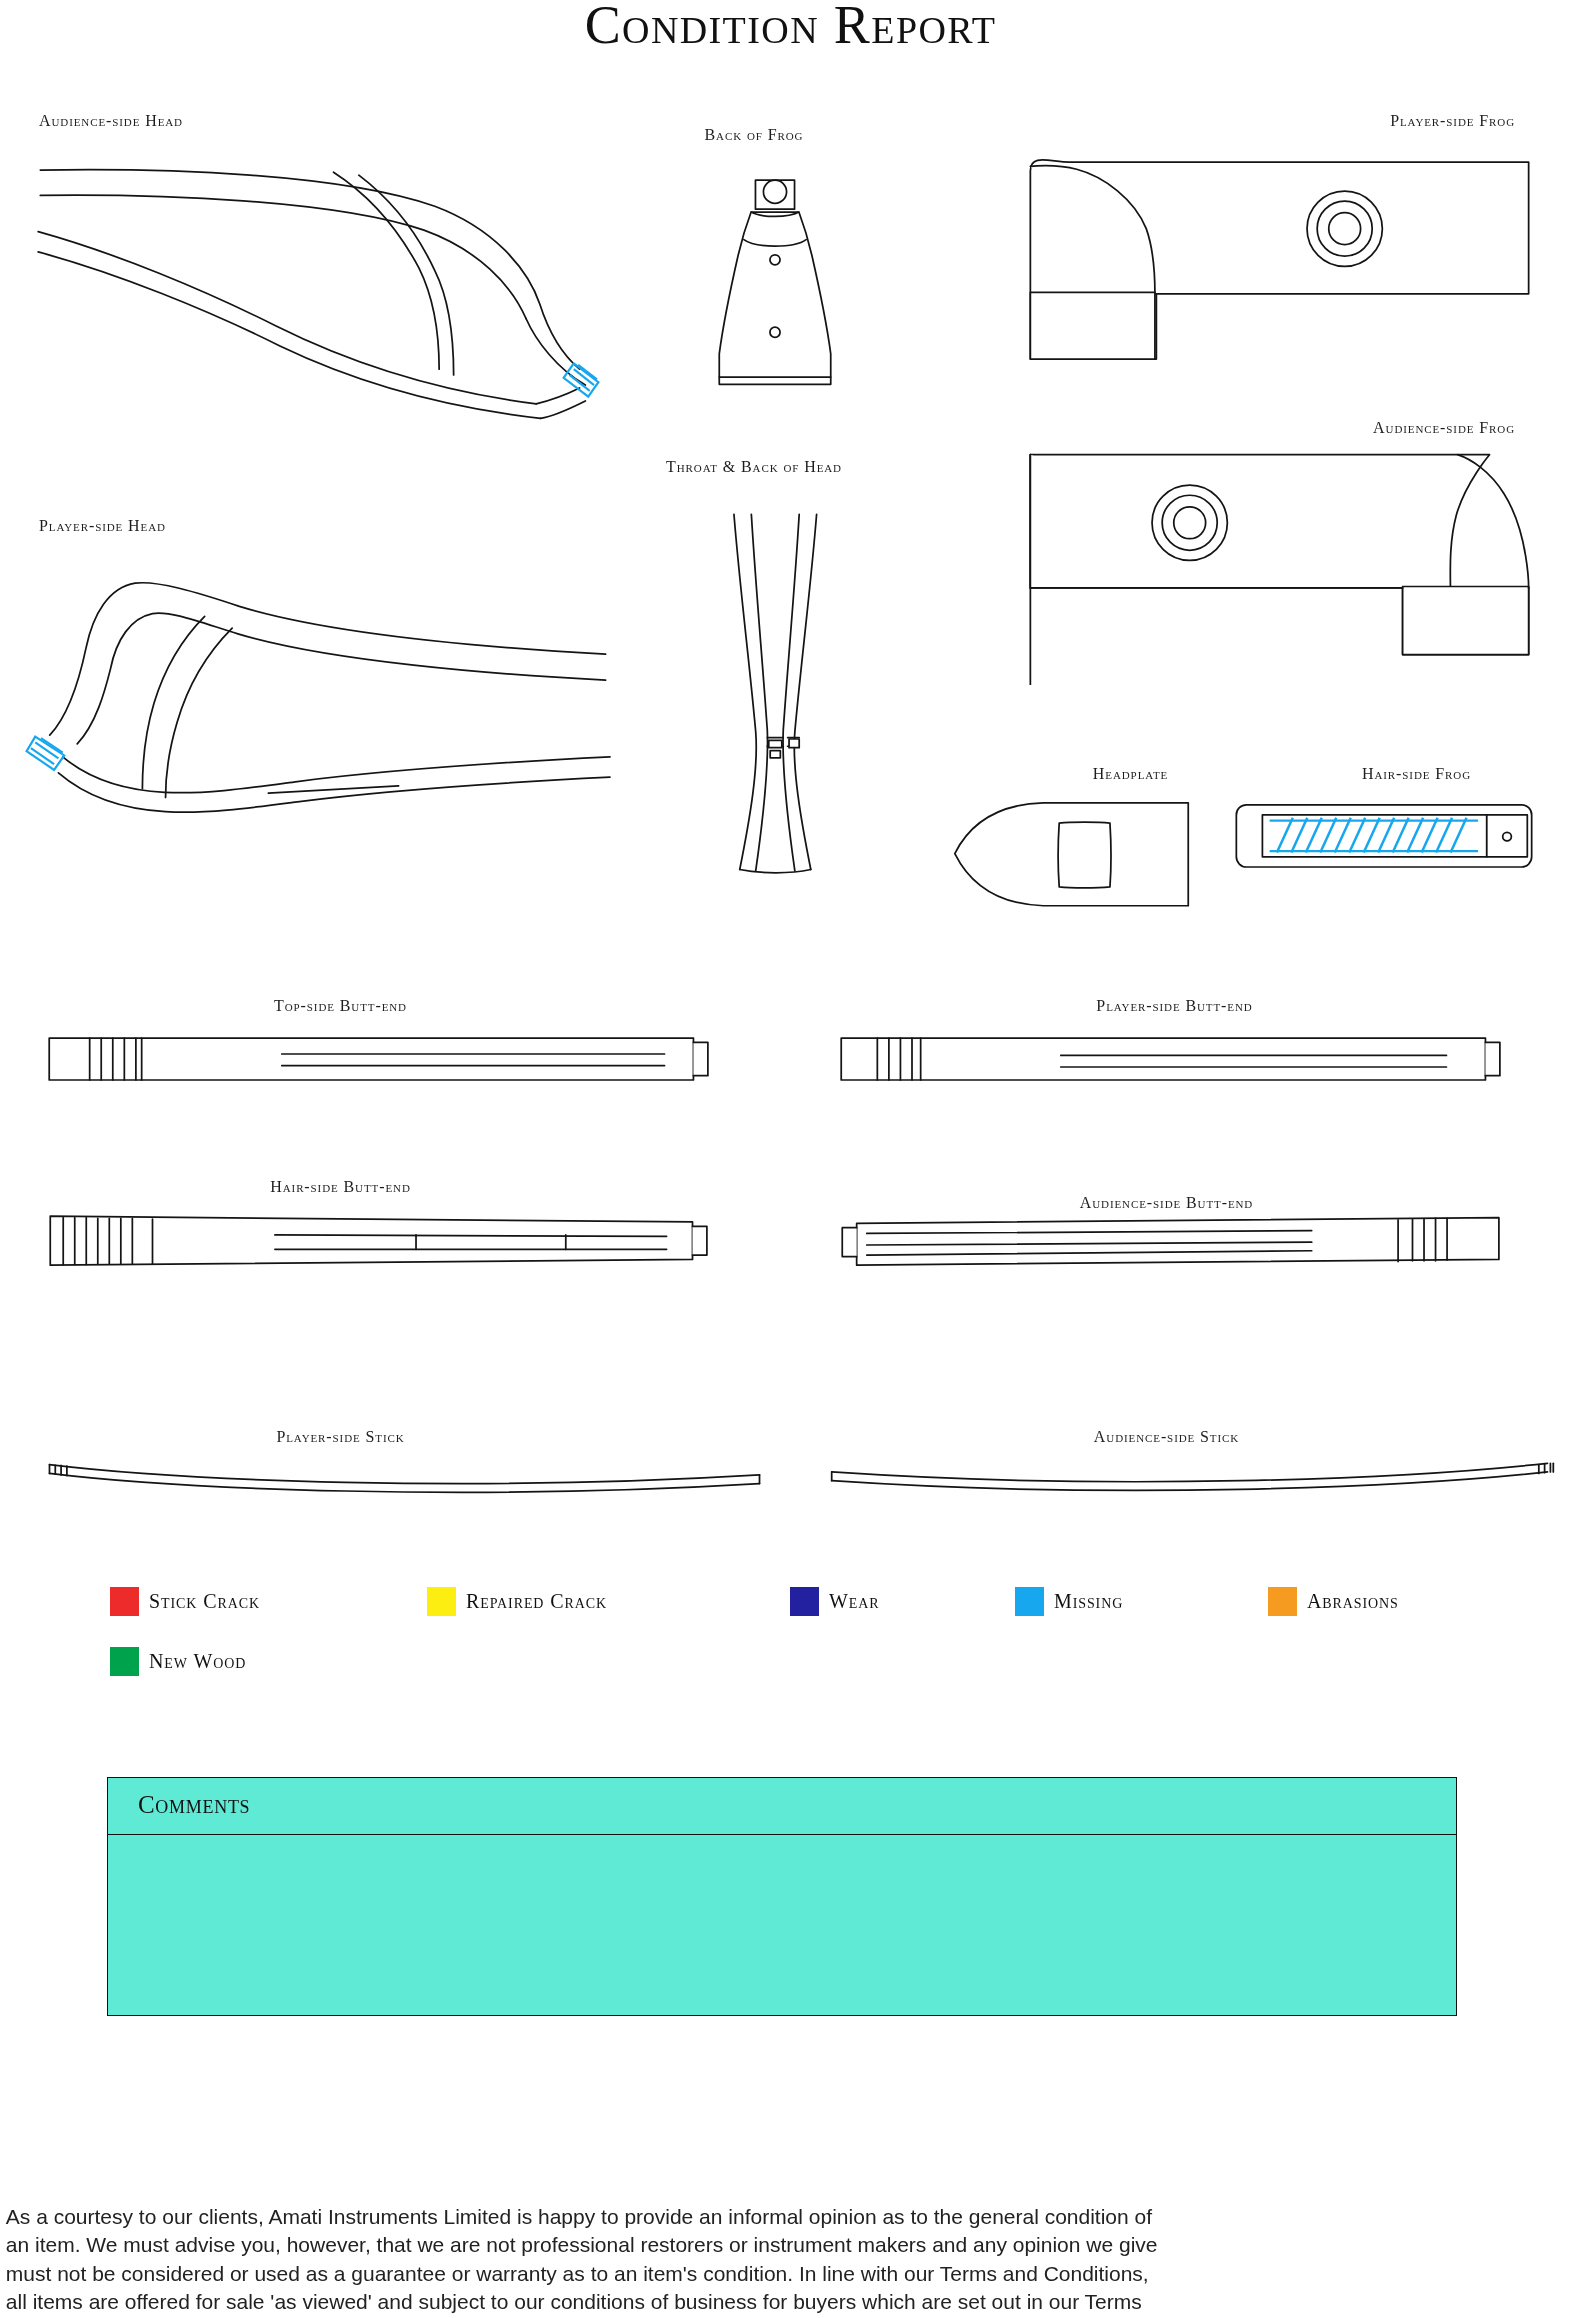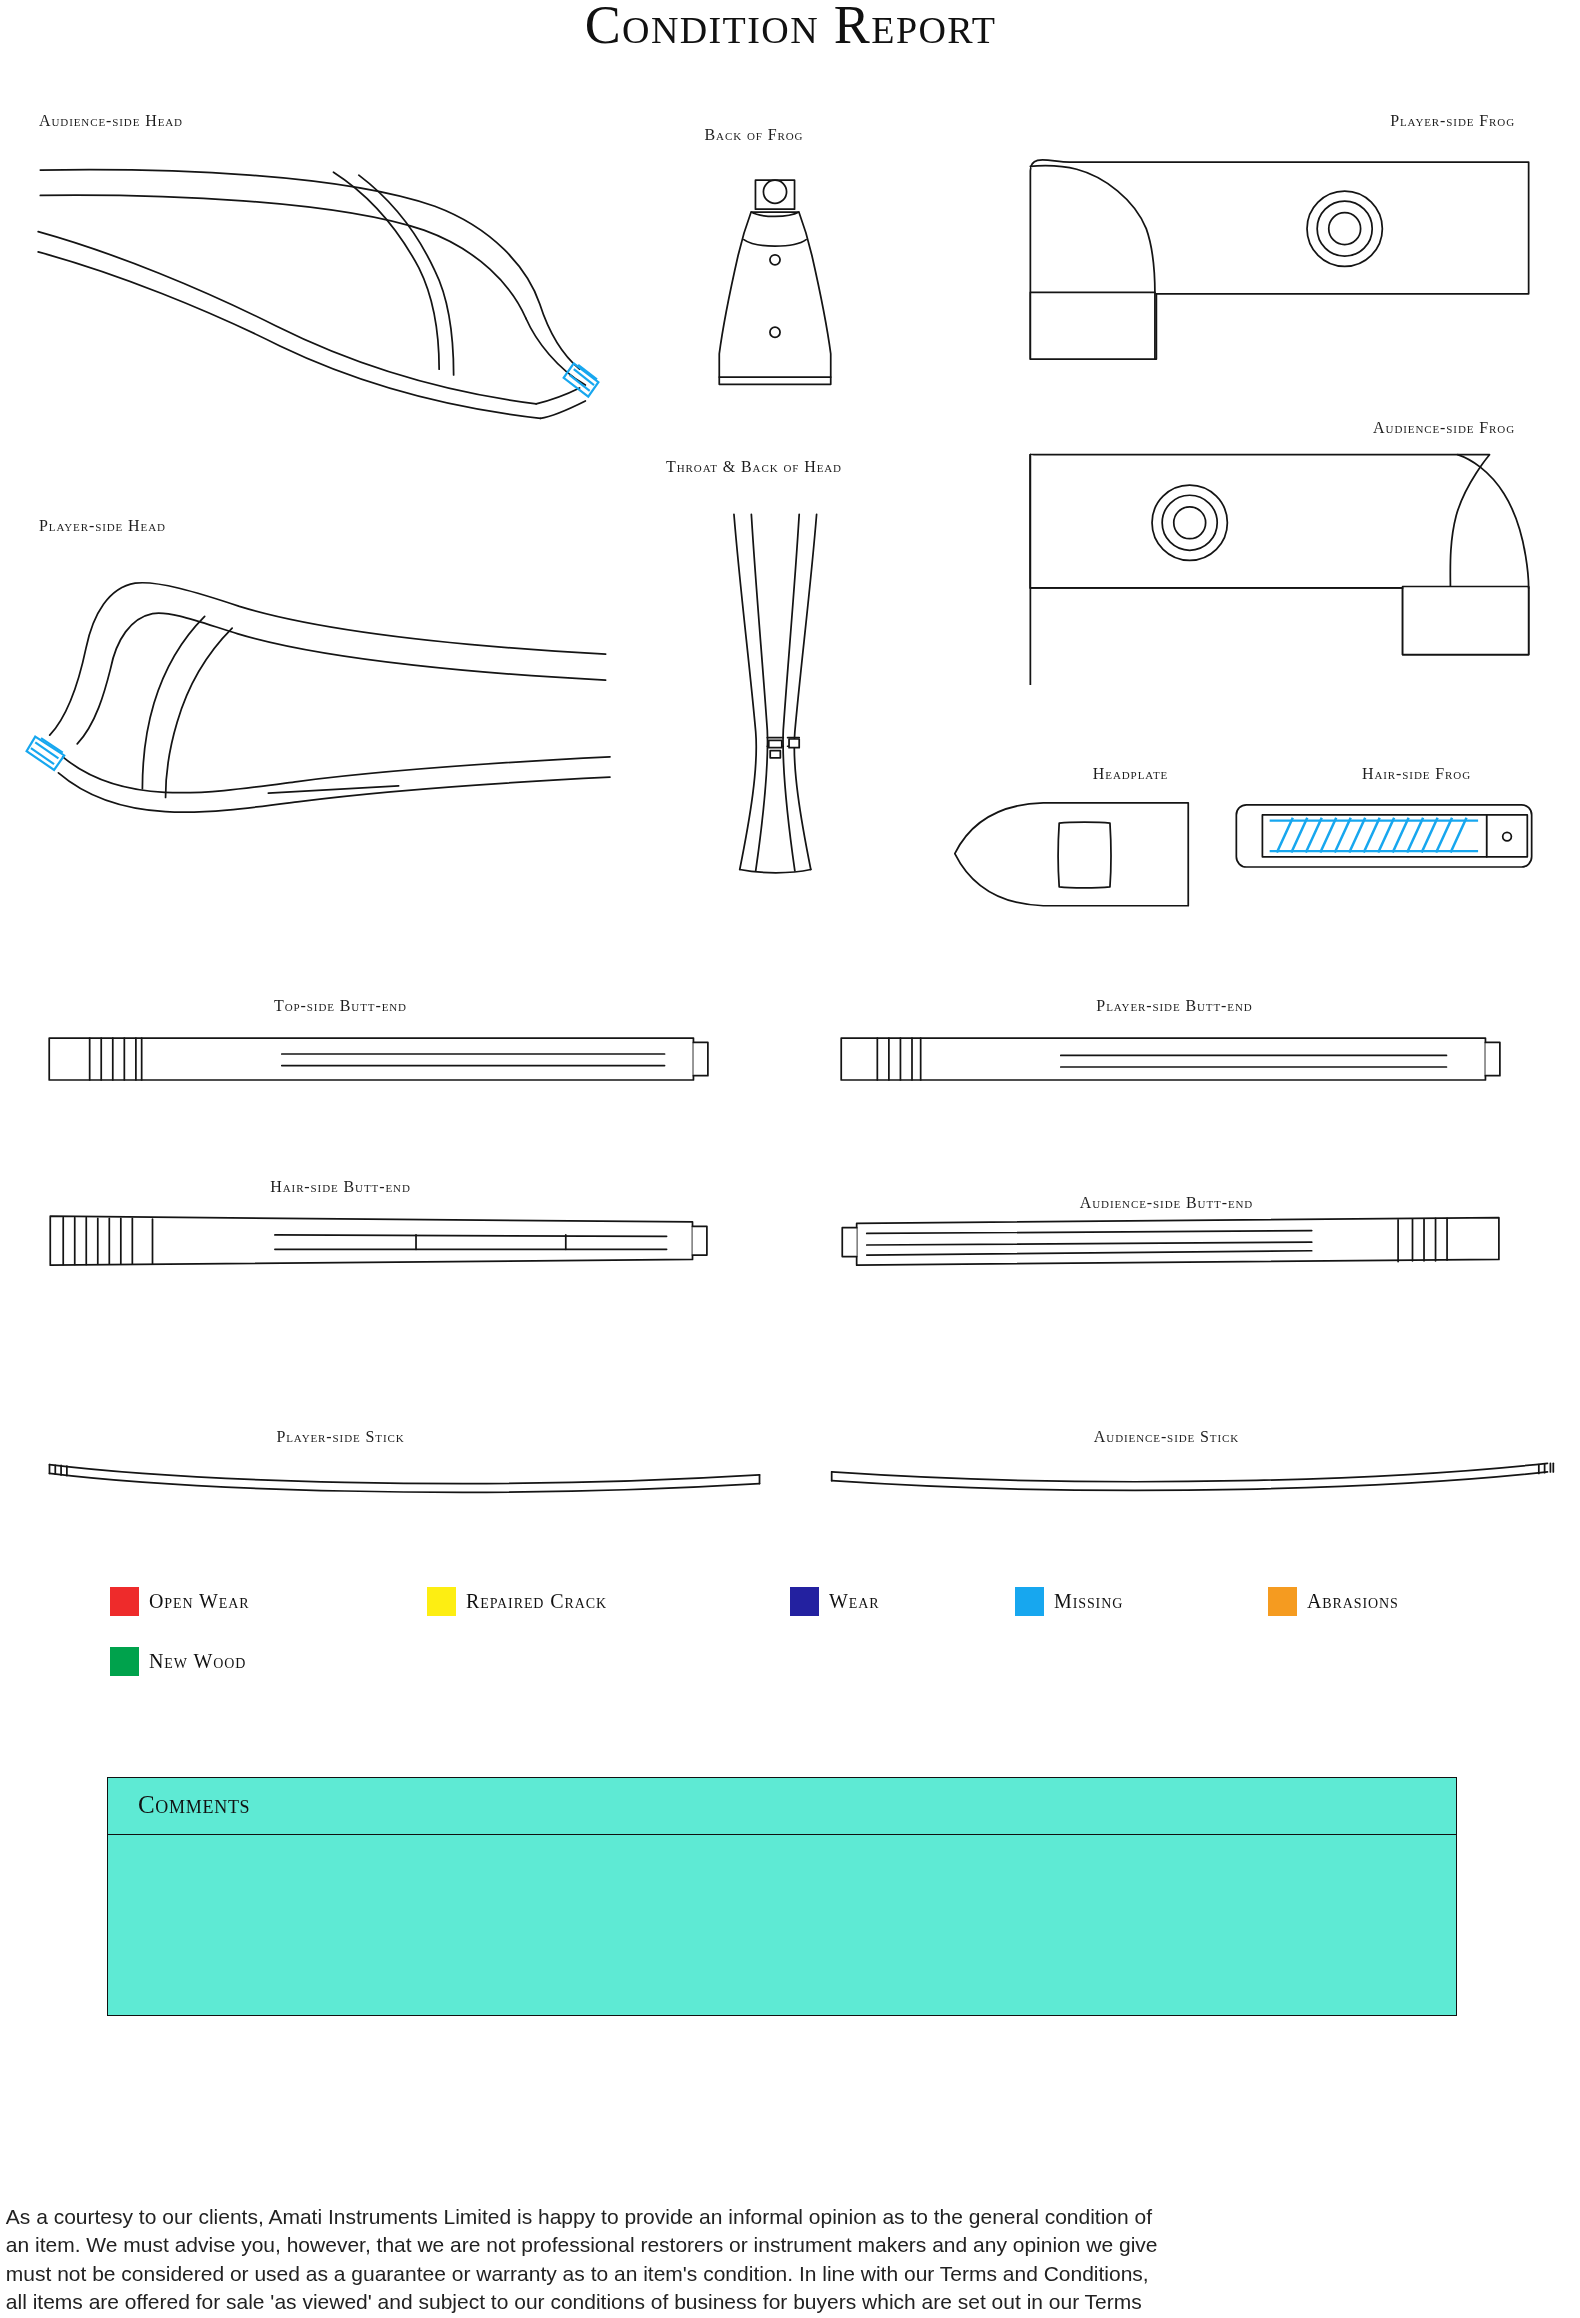--- a/index.html
+++ b/index.html
@@ -359,21 +359,21 @@
       <path class="ln" d="M12,26 L12,38"></path>
       <path class="ln" d="M988,16 L988,28 M996,15 L996,27 M1004,14 L1004,26"></path>
       <path class="ln" d="M1008,14 L1008,26"></path>
     </svg>
   </div>
 
   <div class="legend">
     <div class="legend-row">
       <div class="legend-item" style="left:0px;">
         <span class="swatch" style="background:#ee2b2b;"></span>
-        <span class="legend-text">Open Wear</span>
+        <span class="legend-text">Stick Crack</span>
       </div>
       <div class="legend-item" style="left:317px;">
         <span class="swatch" style="background:#fdee12;"></span>
         <span class="legend-text">Repaired Crack</span>
       </div>
       <div class="legend-item" style="left:680px;">
         <span class="swatch" style="background:#2321a0;"></span>
         <span class="legend-text">Wear</span>
       </div>
       <div class="legend-item" style="left:905px;">

